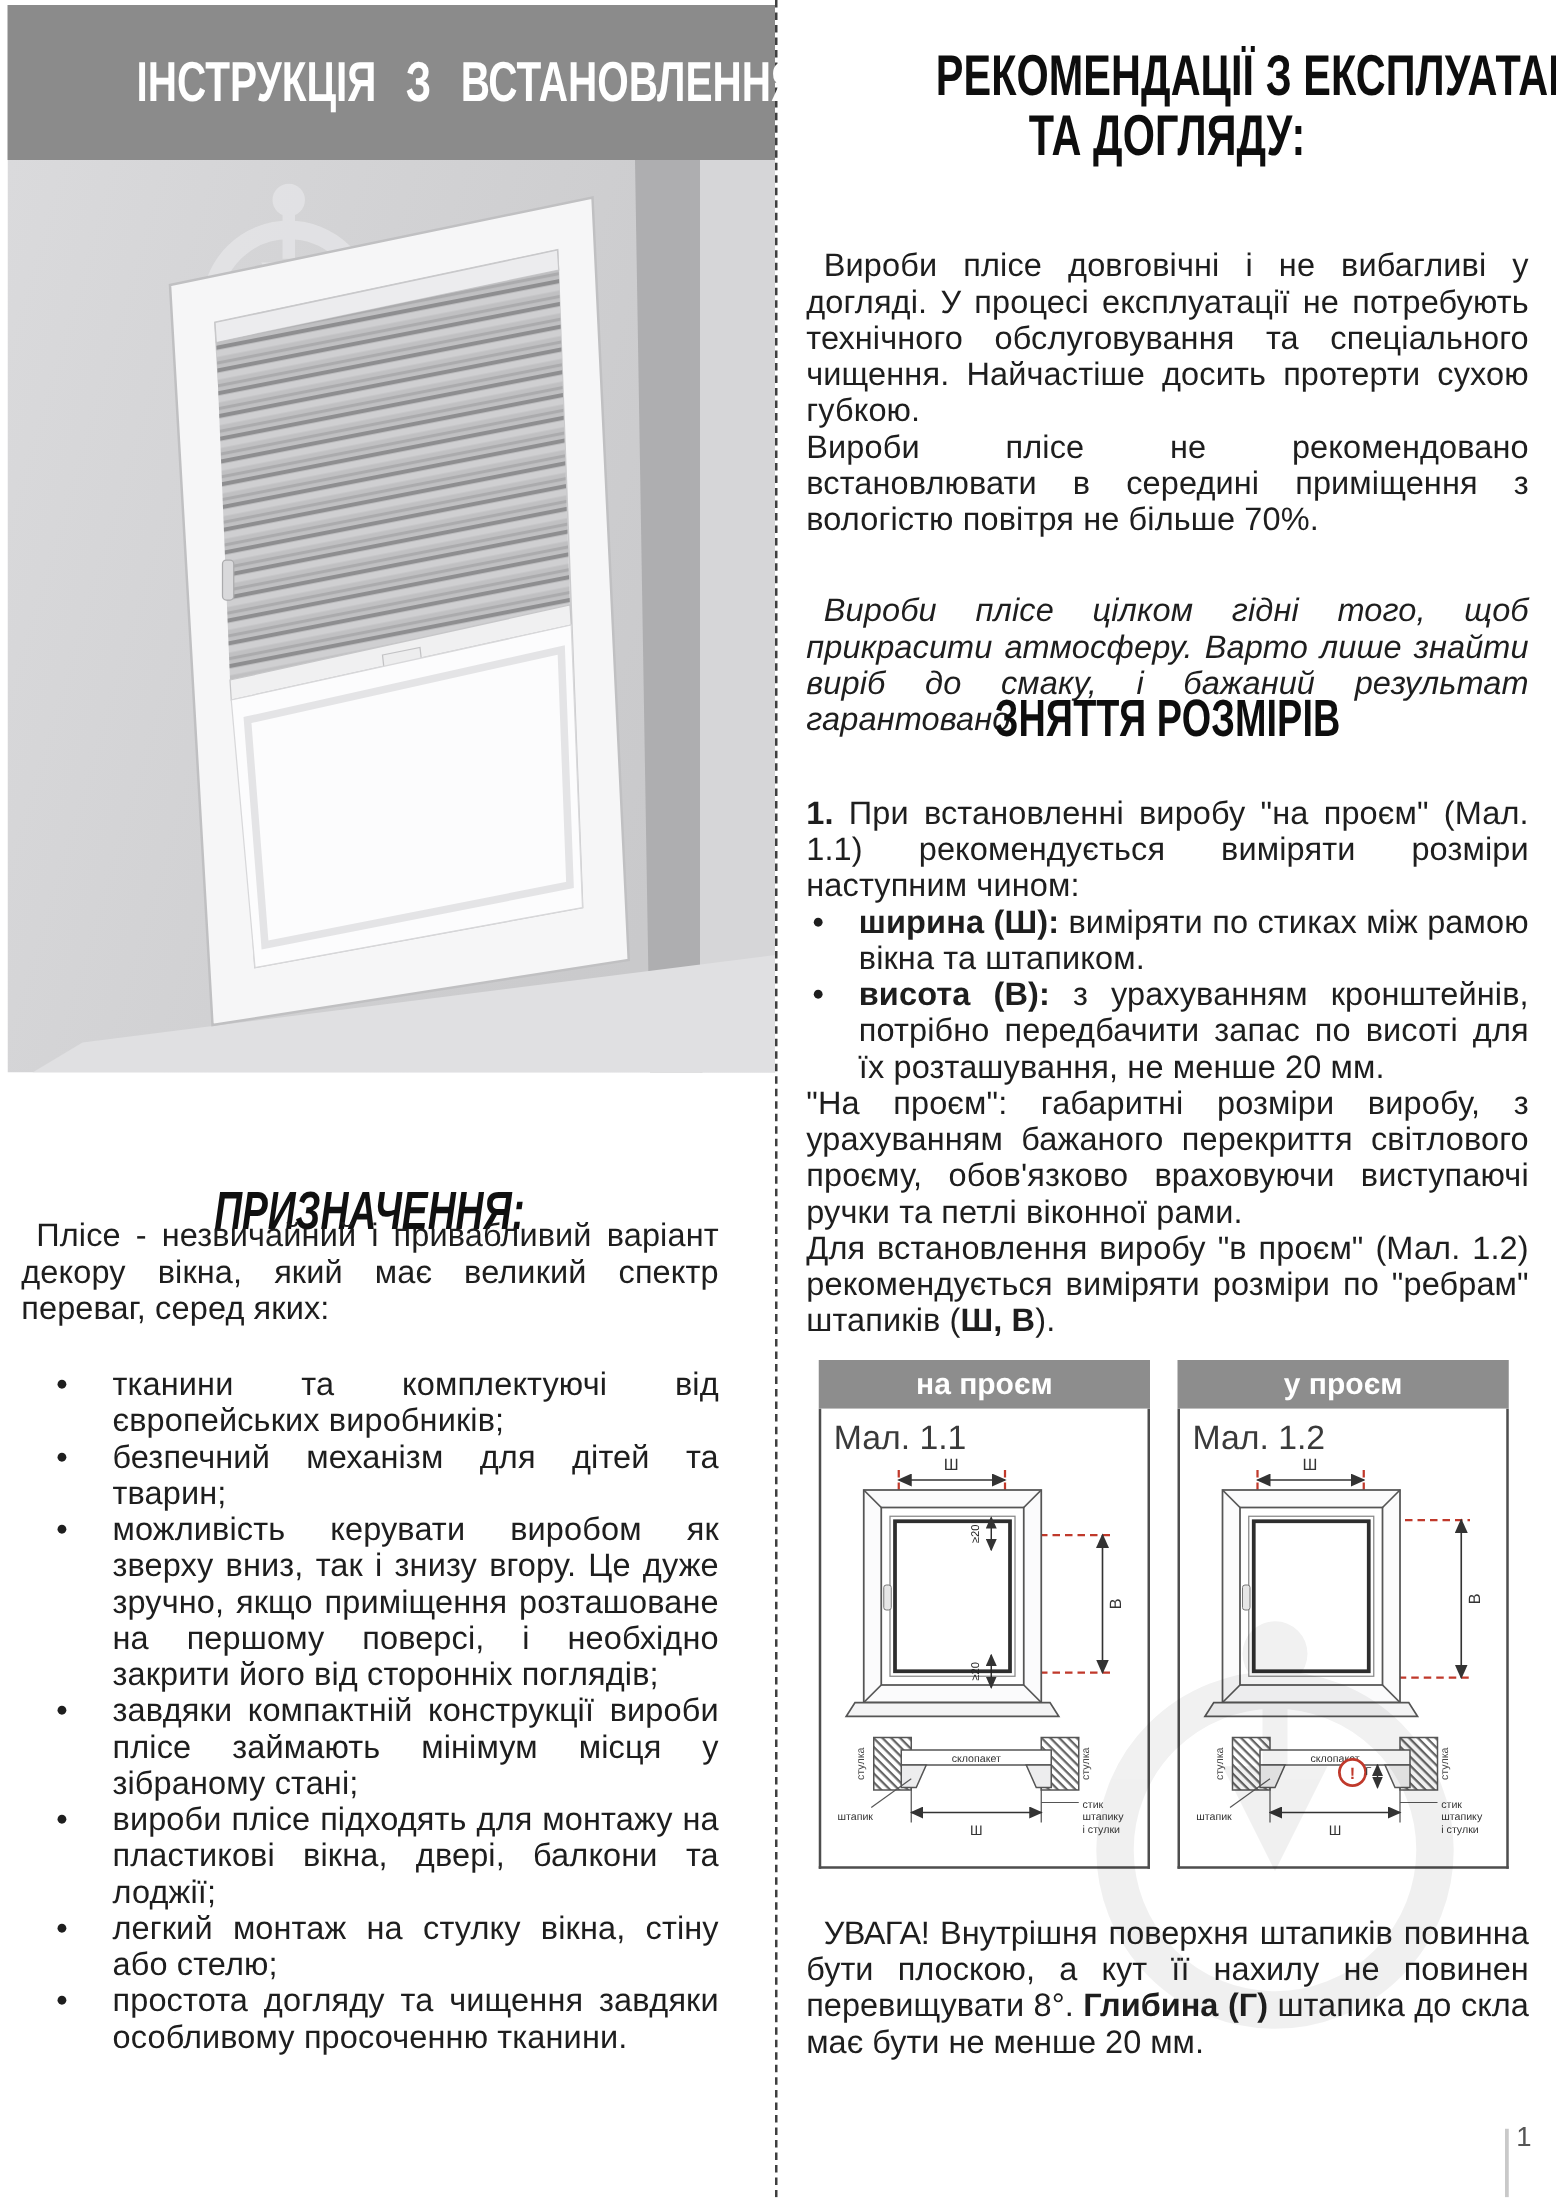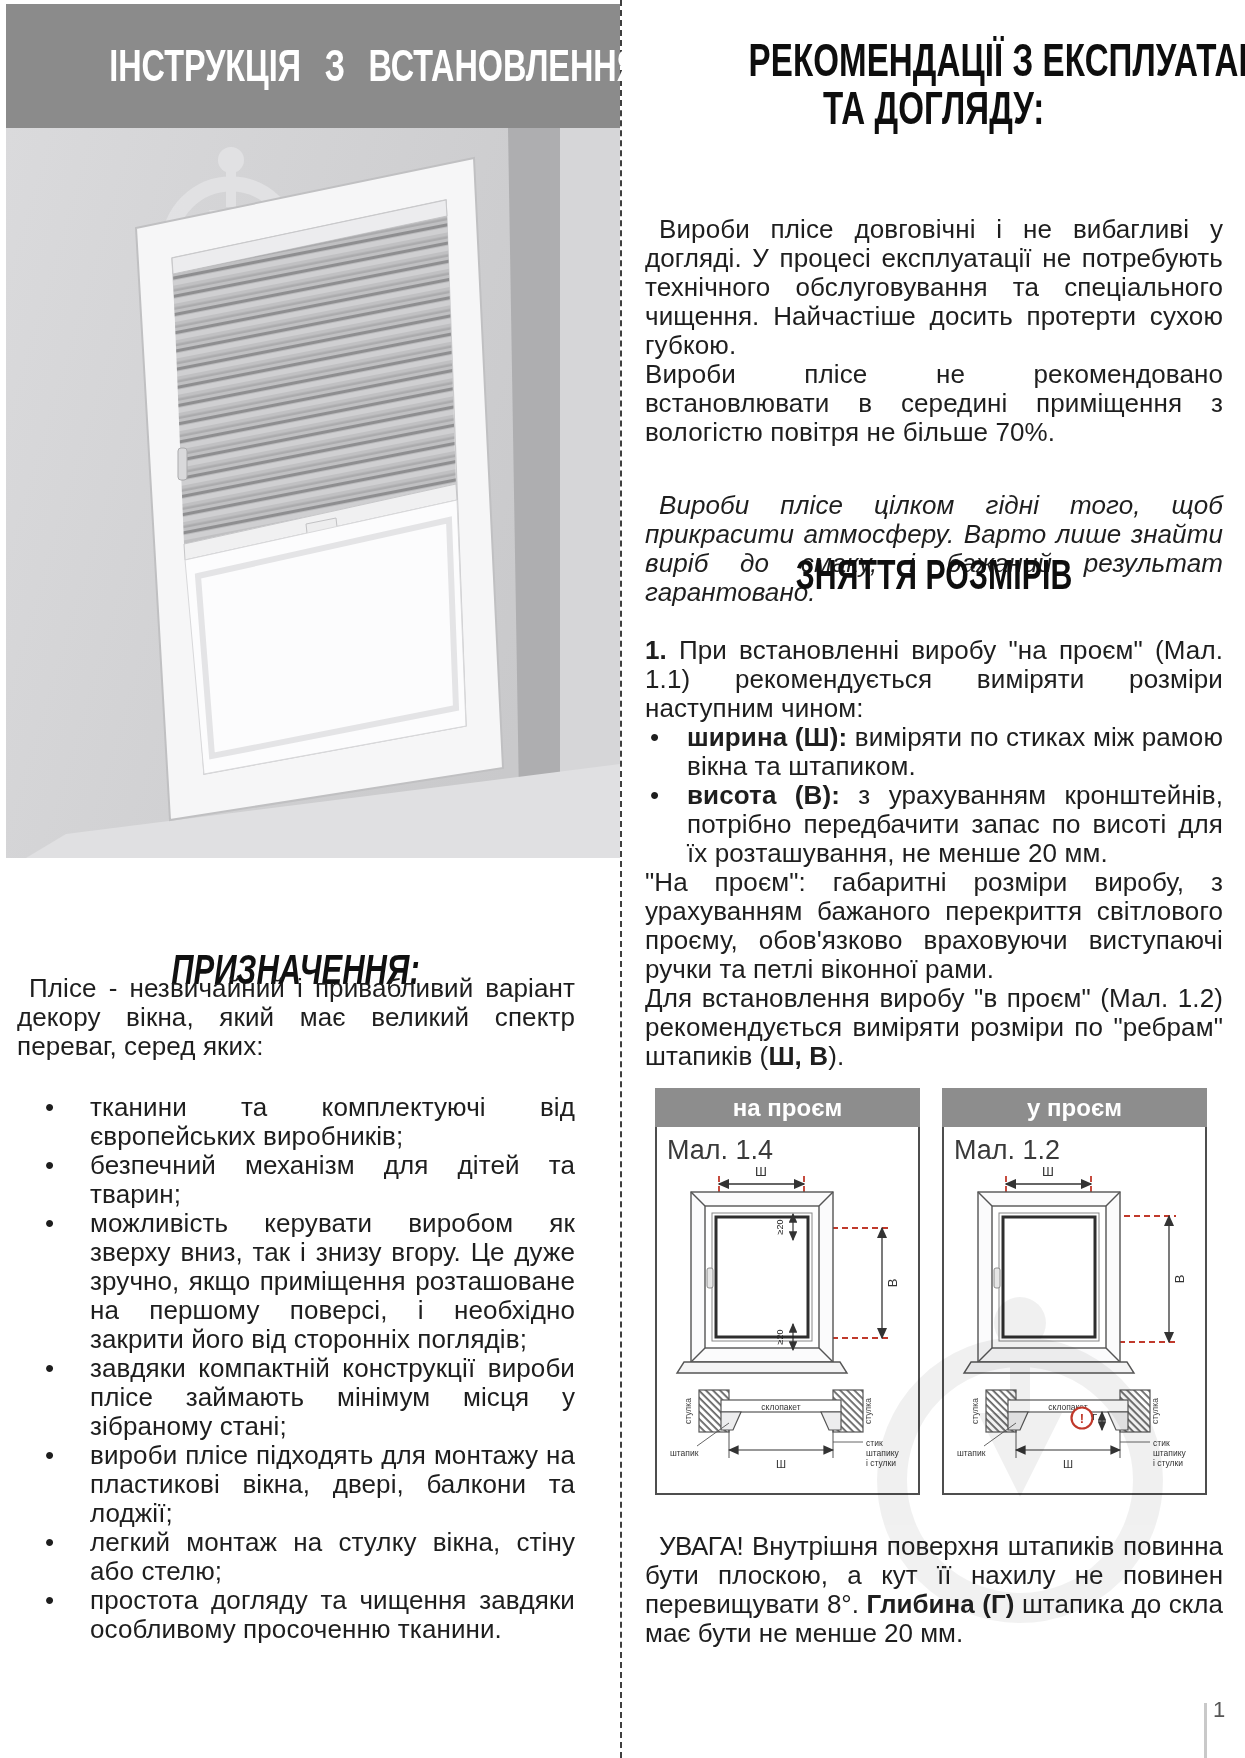--- a/index.html
+++ b/index.html
@@ -32,21 +32,21 @@
   
   .rcol{position:absolute;left:645px;width:578px;font-size:26px;line-height:29px;letter-spacing:0.1px;}
   .care{top:36px;}
   .measure{top:552px;}
   .rcol h1,.rcol h2{margin:0;text-align:center;font-weight:700;color:#0e0e0e;}
   .rcol h1{font-size:46px;line-height:1.05;}
   .rcol h2{font-size:42px;line-height:1.1;}
   .p{margin:0;text-align:justify;}
   .ind{text-indent:14px;}
   .ital{font-style:italic;}
-  .mt-p1{margin-top:82px;}
+  .mt-p1{margin-top:65px;}
   .mt-p3{margin-top:44px;}
   .mt-step{margin-top:38px;}
   .b{font-weight:700;}
   .cb{font-weight:400;letter-spacing:-0.5px;margin-top:16px;}
 
   
   .panel{position:absolute;top:1088px;width:265px;}
   .panel-1{left:655px;}
   .panel-2{left:942px;}
   .phead{height:39px;background:#8d8d8d;color:#fff;font-weight:700;font-size:24px;
@@ -150,21 +150,21 @@
     </ul>
     <p class="p">"На проєм": габаритні розміри виробу, з урахуванням бажаного перекриття світлового проєму, обов'язково враховуючи виступаючі ручки та петлі віконної рами.</p>
     <p class="p"><span>Для встановлення виробу "в проєм" (Мал. 1.2) рекомендується виміряти розміри по "ребрам" штапиків (</span><span class="b">Ш, В</span><span>).</span></p>
   </div>
 
   <section class="panel panel-1">
     <div class="phead">
         <span>на проєм</span>
       </div>
     <div class="pbody">
-      <div class="fig">Мал. 1.4</div>
+      <div class="fig">Мал. 1.1</div>
       <svg class="diag" viewBox="0 0 261 364">
         <defs>
           <marker id="m1" markerWidth="9" markerHeight="8" refX="8" refY="4" orient="auto-start-reverse">
               <path d="M0,0L9,4L0,8Z" fill="#333"></path>
             </marker>
           <pattern id="h1" width="5" height="5" patternUnits="userSpaceOnUse" patternTransform="rotate(45)">
               <rect width="5" height="5" fill="#fff"></rect>
               <rect width="5" height="1.8" fill="#666"></rect>
             </pattern>
         </defs>

